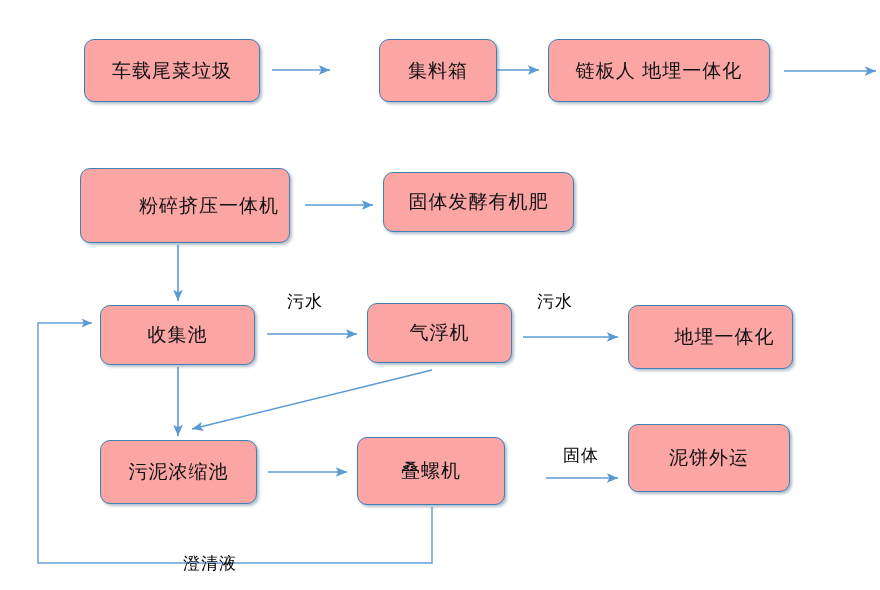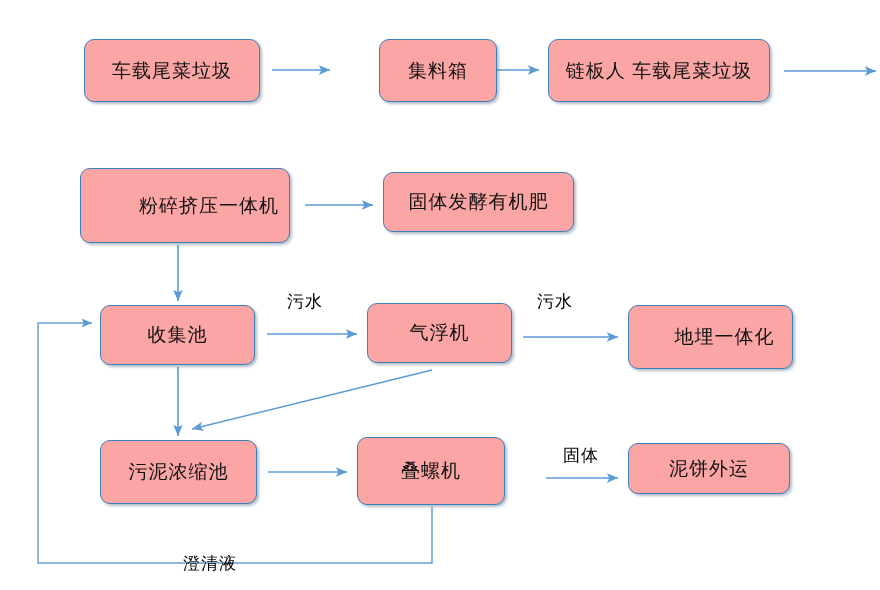--- a/index.html
+++ b/index.html
@@ -100,21 +100,21 @@
 
   <div class="node" style="left:84px; top:39px; width:176px; height:63px;">
     <span>车载尾菜垃圾</span>
   </div>
 
   <div class="node" style="left:339px; top:39px; width:118px; height:63px;margin-left:40px;">
     <span>集料箱</span>
   </div>
 
   <div class="node" style="left:548px; top:39px; width:222px; height:63px;">
-    <span>链板人 车载尾菜垃圾</span>
+    <span>链板人 地埋一体化</span>
   </div>
 
   <div class="node" style="left:80px; top:168px; width:210px; height:75px;padding-left:48px;">
     <span>粉碎挤压一体机</span>
   </div>
 
   <div class="node" style="left:383px; top:172px; width:191px; height:60px;">
     <span>固体发酵有机肥</span>
   </div>
 
@@ -131,21 +131,21 @@
   </div>
 
   <div class="node" style="left:100px; top:440px; width:157px; height:64px;">
     <span>污泥浓缩池</span>
   </div>
 
   <div class="node" style="left:357px; top:437px; width:148px; height:68px;">
     <span>叠螺机</span>
   </div>
 
-  <div class="node" style="left:628px; top:443px; width:162px; height:51px;">
+  <div class="node" style="left:628px; top:424px; width:162px; height:68px;">
     <span>泥饼外运</span>
   </div>
 
   <div class="edge-label" style="left:287px; top:290px;">污水</div>
 
   <div class="edge-label" style="left:537px; top:290px;">污水</div>
 
   <div class="edge-label" style="left:563px; top:444px;text-align:right;">固体</div>
 
   <div class="edge-label" style="left:183px; top:552px;">澄清液</div>

